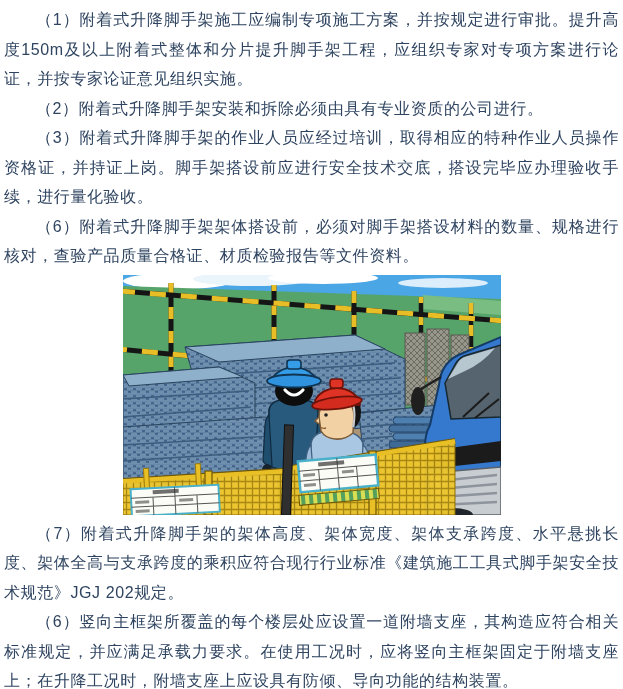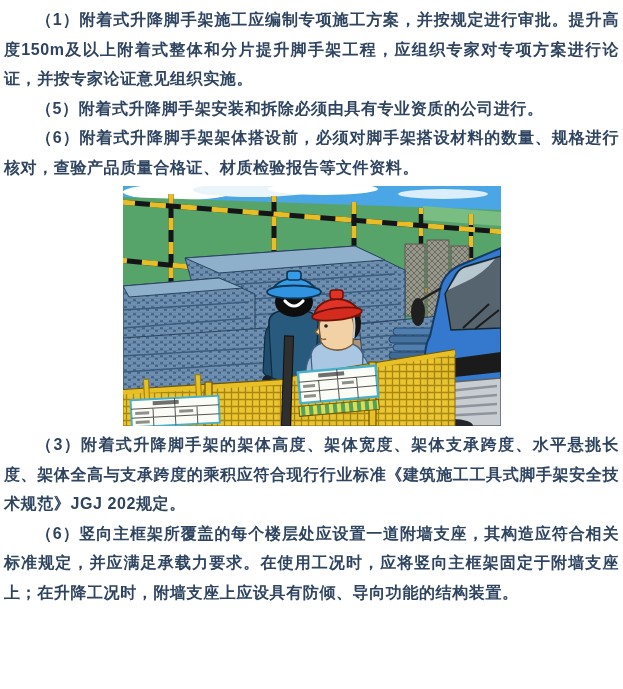--- a/index.html
+++ b/index.html
@@ -1,30 +1,31 @@
 <!DOCTYPE html>
 <html><head>
 <meta charset="utf-8">
 <style>
   html,body{margin:0;padding:0;background:#ffffff;}
   body{width:623px;height:689px;overflow:hidden;
        font-family:"Liberation Sans","DejaVu Sans",sans-serif;}
   .doc{width:615px;padding:5px 4px 0 4px;}
   .doc p{margin:0;font-size:16px;line-height:29.5px;letter-spacing:0.6px;
          text-align:justify;text-align-last:left;text-indent:2em;
-         color:#2f4460;font-weight:700;word-break:break-all;}
+         color:#2f4460;font-weight:400;word-break:break-all;}
   .figure-wrap{width:378px;height:240px;margin:4px auto 4px auto;}
   svg{display:block;}
 </style>
 </head>
 <body>
 
 <div class="doc">
   <p>（1）附着式升降脚手架施工应编制专项施工方案，并按规定进行审批。提升高度150m及以上附着式整体和分片提升脚手架工程，应组织专家对专项方案进行论证，并按专家论证意见组织实施。</p>
-  <p>（5）附着式升降脚手架安装和拆除必须由具有专业资质的公司进行。</p>
+  <p>（2）附着式升降脚手架安装和拆除必须由具有专业资质的公司进行。</p>
+  <p>（3）附着式升降脚手架的作业人员应经过培训，取得相应的特种作业人员操作资格证，并持证上岗。脚手架搭设前应进行安全技术交底，搭设完毕应办理验收手续，进行量化验收。</p>
   <p>（6）附着式升降脚手架架体搭设前，必须对脚手架搭设材料的数量、规格进行核对，查验产品质量合格证、材质检验报告等文件资料。</p>
 
   <div class="figure-wrap">
     <svg width="378" height="240" viewBox="0 0 378 240">
       <defs>
         <pattern id="plankTex" width="9" height="7" patternUnits="userSpaceOnUse">
           <rect width="9" height="7" fill="#6e8fae"></rect>
           <rect x="1" y="1.2" width="3" height="1.8" fill="#44618a"></rect>
           <rect x="5" y="4" width="3" height="1.8" fill="#44618a"></rect>
           <path d="M0 0H9M0 3.5H9" stroke="#55779a" stroke-width="0.6"></path>
@@ -186,15 +187,15 @@
         <path d="M176,193 H254 M176,203 H254 M196,193 V214 M215,183 V214 M234,193 V214" stroke="#555555" stroke-width="1"></path>
         <rect x="196" y="186" width="26" height="4" fill="#333333" opacity="0.7"></rect>
         <rect x="180" y="196" width="12" height="3" fill="#444444" opacity="0.6"></rect>
         <rect x="219" y="196" width="12" height="3" fill="#444444" opacity="0.6"></rect>
         <rect x="180" y="206" width="12" height="3" fill="#444444" opacity="0.6"></rect>
         <rect x="174" y="217" width="80" height="10" fill="url(#stripeBar)" stroke="#6e5606" stroke-width="1"></rect>
       </g>
     </svg>
   </div>
 
-  <p>（3）附着式升降脚手架的架体高度、架体宽度、架体支承跨度、水平悬挑长度、架体全高与支承跨度的乘积应符合现行行业标准《建筑施工工具式脚手架安全技术规范》JGJ 202规定。</p>
+  <p>（7）附着式升降脚手架的架体高度、架体宽度、架体支承跨度、水平悬挑长度、架体全高与支承跨度的乘积应符合现行行业标准《建筑施工工具式脚手架安全技术规范》JGJ 202规定。</p>
   <p>（6）竖向主框架所覆盖的每个楼层处应设置一道附墙支座，其构造应符合相关标准规定，并应满足承载力要求。在使用工况时，应将竖向主框架固定于附墙支座上；在升降工况时，附墙支座上应设具有防倾、导向功能的结构装置。</p>
 </div>
 
 </body></html>

